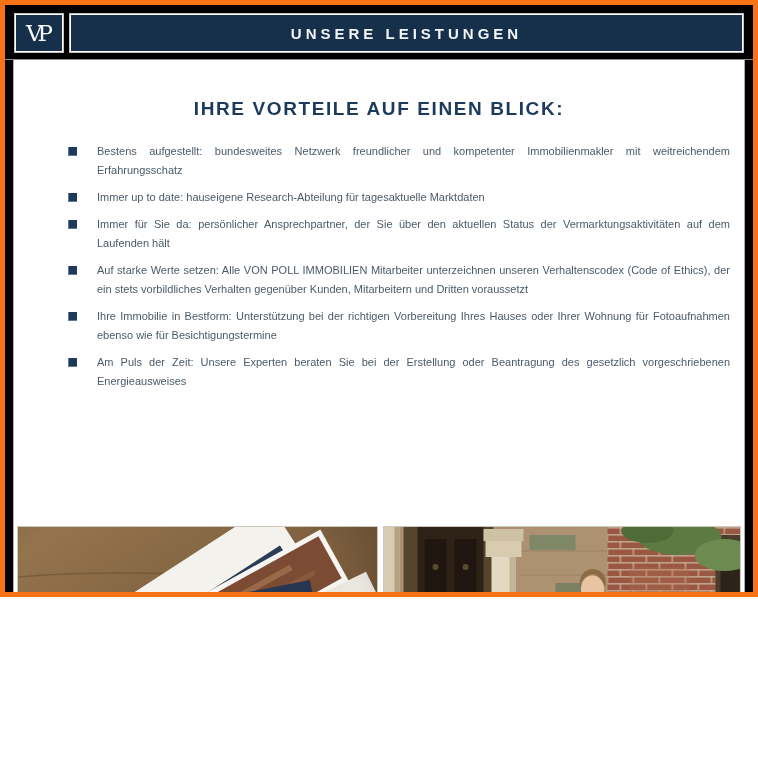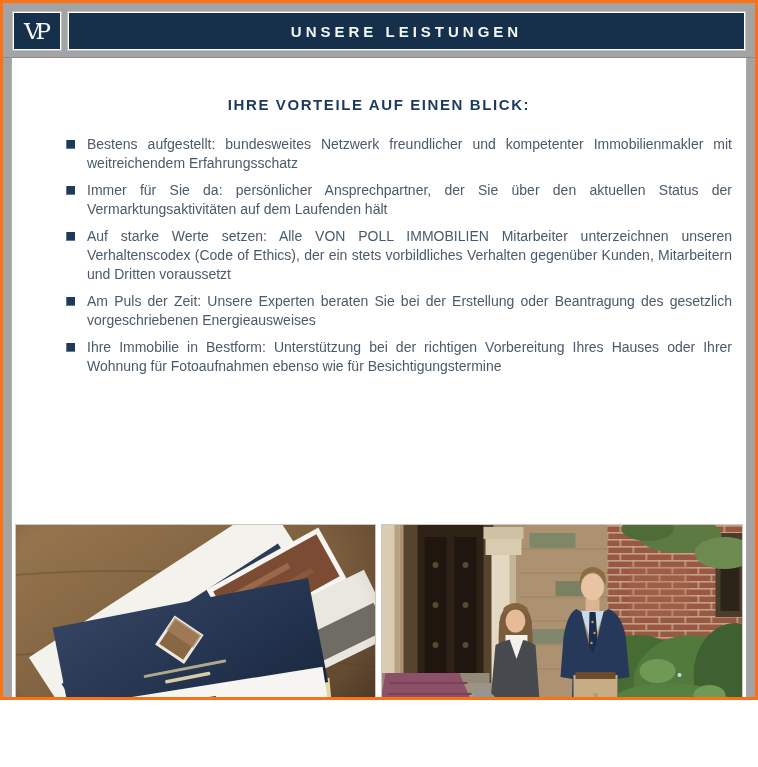--- a/index.html
+++ b/index.html
@@ -1,18 +1,18 @@
 <!DOCTYPE html>
 <html lang="de"><head>
 <meta charset="utf-8">
 <style>
   html,body{margin:0;padding:0;background:#ffffff;}
   .page{
-    width:758px;height:700px;box-sizing:border-box;
-    border:3px solid #f97316;background:#a3a3a3;
+    width:758px;height:597px;box-sizing:border-box;
+    border:5px solid #f97316;background:#000000;
     font-family:"Liberation Sans",sans-serif;
     overflow:hidden;
   }
   
   .header{display:flex;align-items:stretch;gap:5px;padding:8px 9px 6px 9px;}
   .frame{border:1px solid #c2c2c2;background:#ffffff;padding:1px;box-sizing:border-box;}
   .logo-frame{width:50px;flex:none;}
   .logo-fill{
     width:100%;height:36px;background:#16304c;color:#f5f7f9;
     display:flex;align-items:center;justify-content:center;
@@ -27,26 +27,26 @@
   }
   .top-rule{border-top:1px solid #8d8d8d;height:0;}
   
   .content{
     margin:0 8px;height:704px;box-sizing:border-box;
     border:1px solid #ababab;border-top:none;background:#ffffff;
     display:flex;flex-direction:column;
   }
   .vorteile-heading{
     margin:38px 0 0 0;text-align:center;color:#1c3a5c;
-    font-size:15px;font-weight:700;letter-spacing:1.6px;
+    font-size:19px;font-weight:700;letter-spacing:1.6px;
   }
   .benefits{margin:22px 0 0 0;padding:0 14px 0 54px;list-style:none;}
   .benefit{
-    display:flex;gap:12px;margin-bottom:8px;
-    color:#4b5a69;font-size:14px;line-height:19px;
+    display:flex;gap:20px;margin-bottom:8px;
+    color:#4b5a69;font-size:11px;line-height:19px;
   }
   .bullet{
     width:9px;height:9px;flex:none;margin-top:5px;background:#1d3a5c;
     box-shadow:inset 1px -1px 0 rgba(190,205,220,.45);
   }
   .benefit-text{flex:1;text-align:justify;}
   
   .photos{margin-top:auto;display:flex;gap:5px;padding:0 3px 3px 3px;}
   .photo{height:234px;border:1px solid #ccc7bf;box-sizing:border-box;overflow:hidden;background:#7d5f3f;}
   .photo-left{width:361px;flex:none;}
@@ -72,33 +72,37 @@
 
     <div class="vorteile-heading">IHRE VORTEILE AUF EINEN BLICK:</div>
 
     <ul class="benefits">
       <li class="benefit">
         <span class="bullet"></span>
         <span class="benefit-text">Bestens aufgestellt: bundesweites Netzwerk freundlicher und kompetenter Immobilienmakler mit weitreichendem Erfahrungsschatz</span>
       </li>
       <li class="benefit">
         <span class="bullet"></span>
+        <span class="benefit-text">Immer up to date: hauseigene Research-Abteilung für tagesaktuelle Marktdaten</span>
+      </li>
+      <li class="benefit">
+        <span class="bullet"></span>
         <span class="benefit-text">Immer für Sie da: persönlicher Ansprechpartner, der Sie über den aktuellen Status der Vermarktungsaktivitäten auf dem Laufenden hält</span>
       </li>
       <li class="benefit">
         <span class="bullet"></span>
         <span class="benefit-text">Auf starke Werte setzen: Alle VON POLL IMMOBILIEN Mitarbeiter unterzeichnen unseren Verhaltenscodex (Code of Ethics), der ein stets vorbildliches Verhalten gegenüber Kunden, Mitarbeitern und Dritten voraussetzt</span>
       </li>
       <li class="benefit">
         <span class="bullet"></span>
+        <span class="benefit-text">Ihre Immobilie in Bestform: Unterstützung bei der richtigen Vorbereitung Ihres Hauses oder Ihrer Wohnung für Fotoaufnahmen ebenso wie für Besichtigungstermine</span>
+      </li>
+      <li class="benefit">
+        <span class="bullet"></span>
         <span class="benefit-text">Am Puls der Zeit: Unsere Experten beraten Sie bei der Erstellung oder Beantragung des gesetzlich vorgeschriebenen Energieausweises</span>
-      </li>
-      <li class="benefit">
-        <span class="bullet"></span>
-        <span class="benefit-text">Ihre Immobilie in Bestform: Unterstützung bei der richtigen Vorbereitung Ihres Hauses oder Ihrer Wohnung für Fotoaufnahmen ebenso wie für Besichtigungstermine</span>
       </li>
     </ul>
 
     <div class="photos">
 
       <div class="photo photo-left">
         <svg viewBox="0 0 360 232" preserveAspectRatio="xMidYMid slice" role="img">
           <defs>
             <linearGradient id="wood" x1="0" y1="0" x2="1" y2="1">
               <stop offset="0" stop-color="#97774f"></stop>

